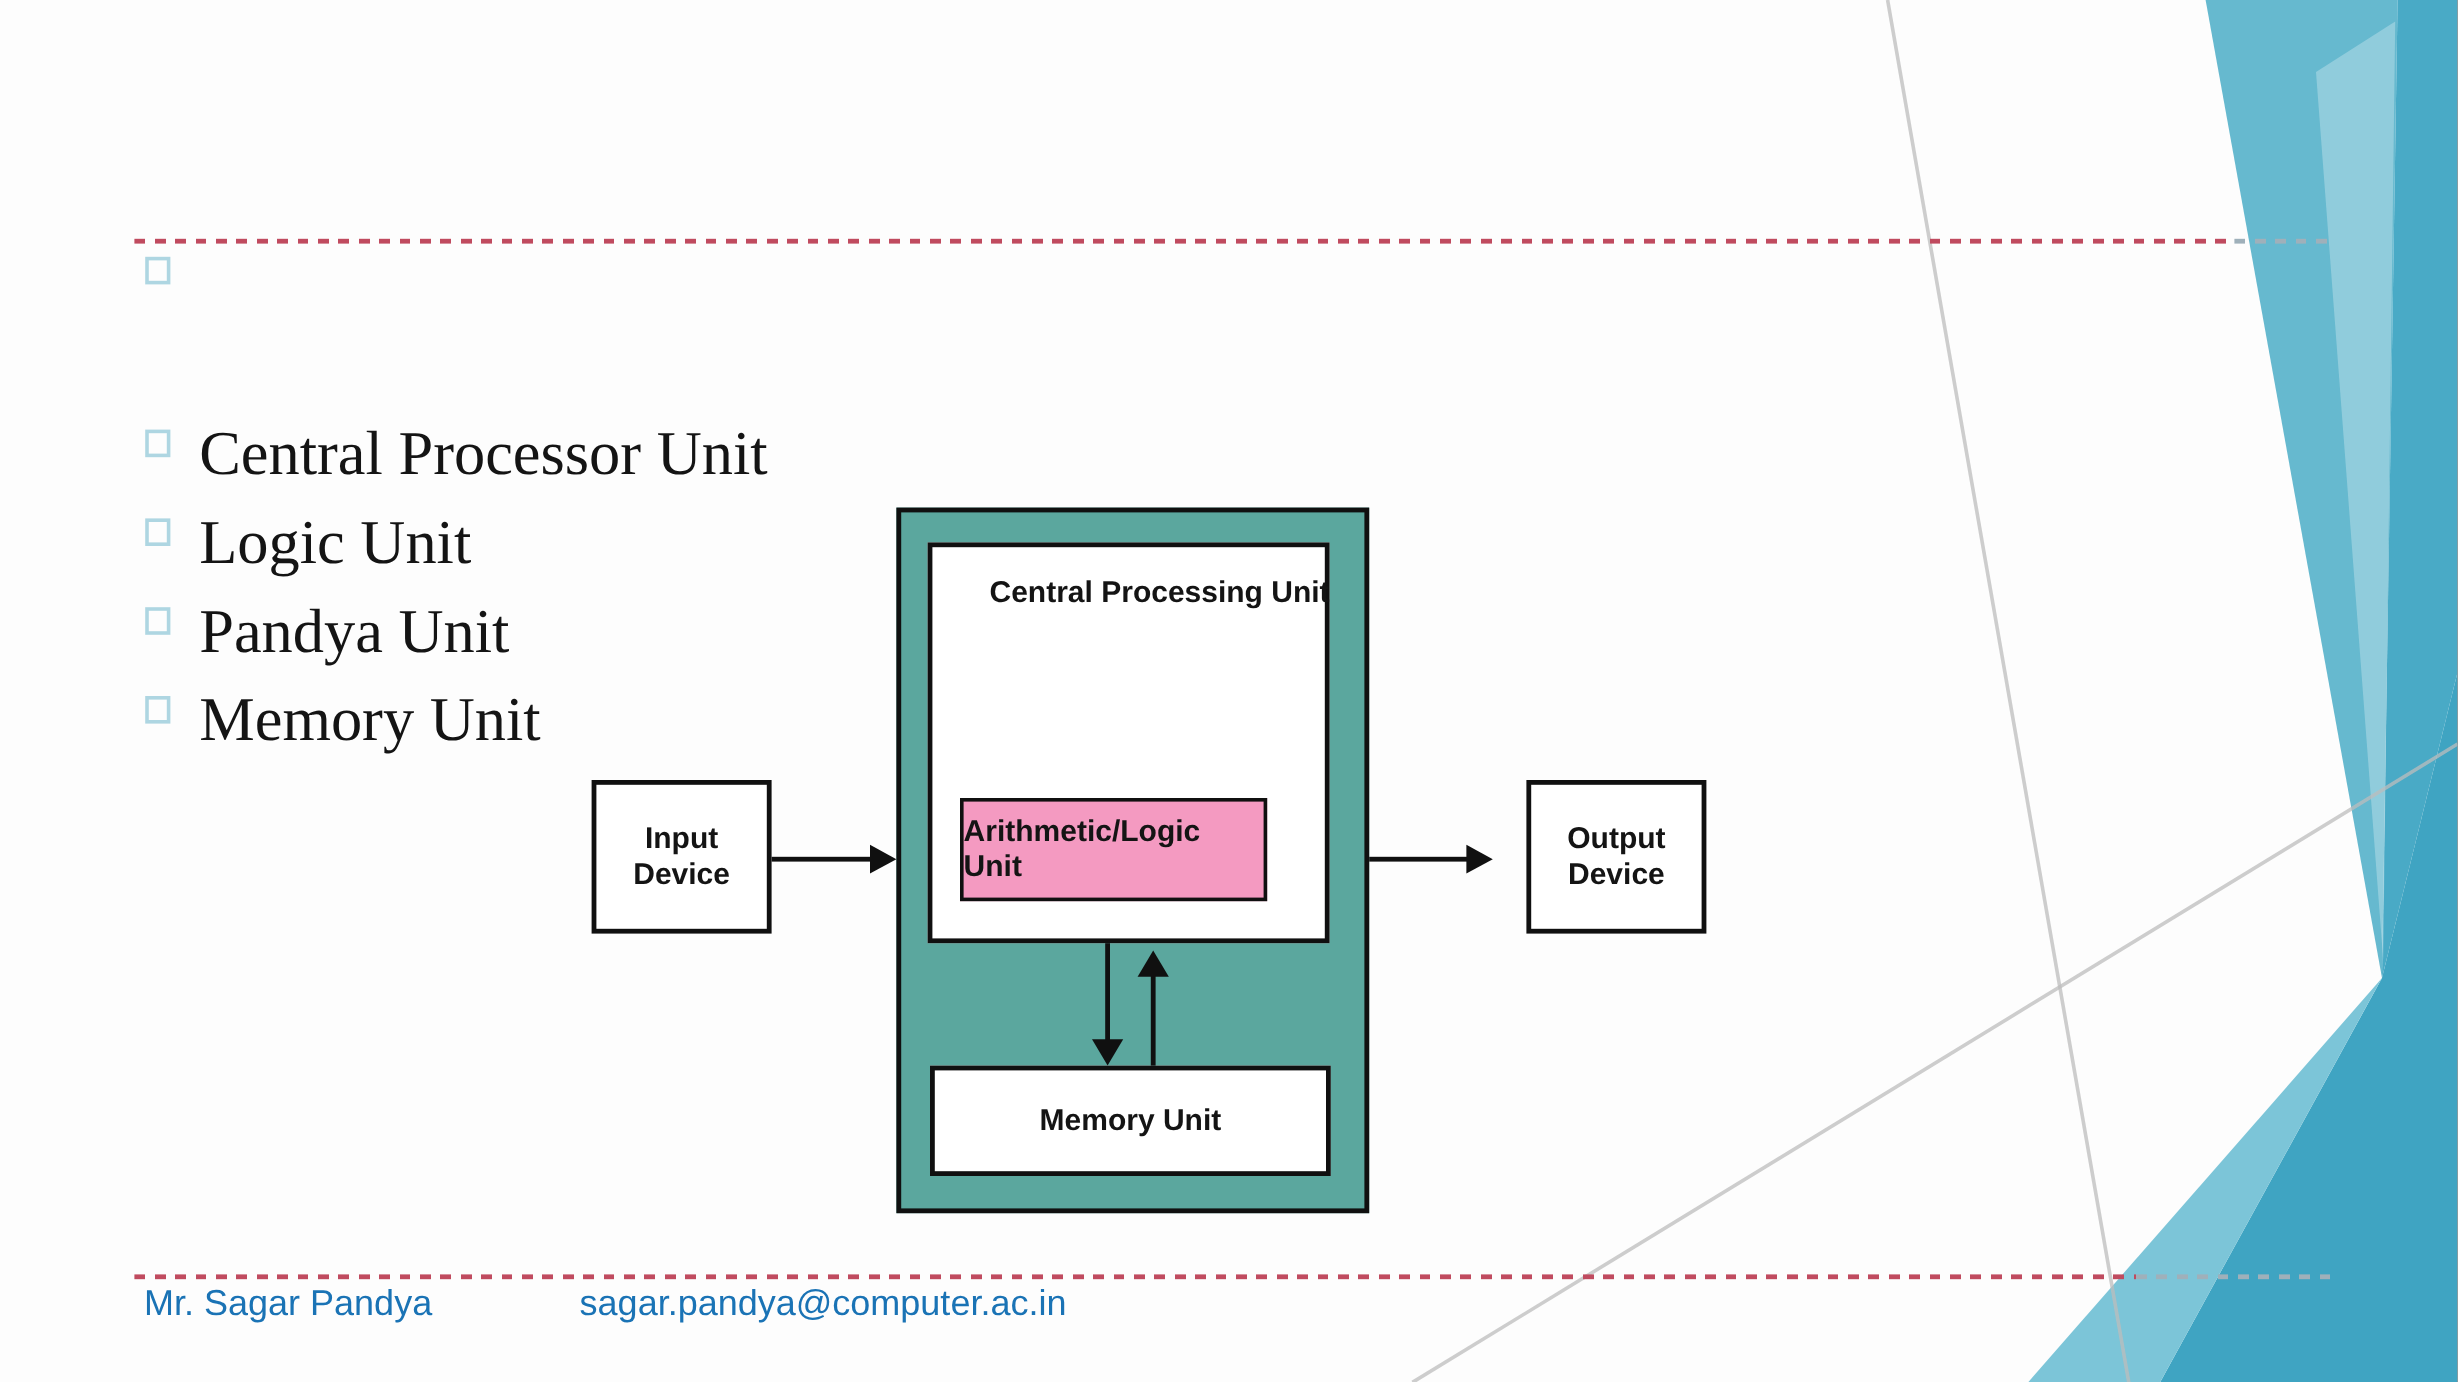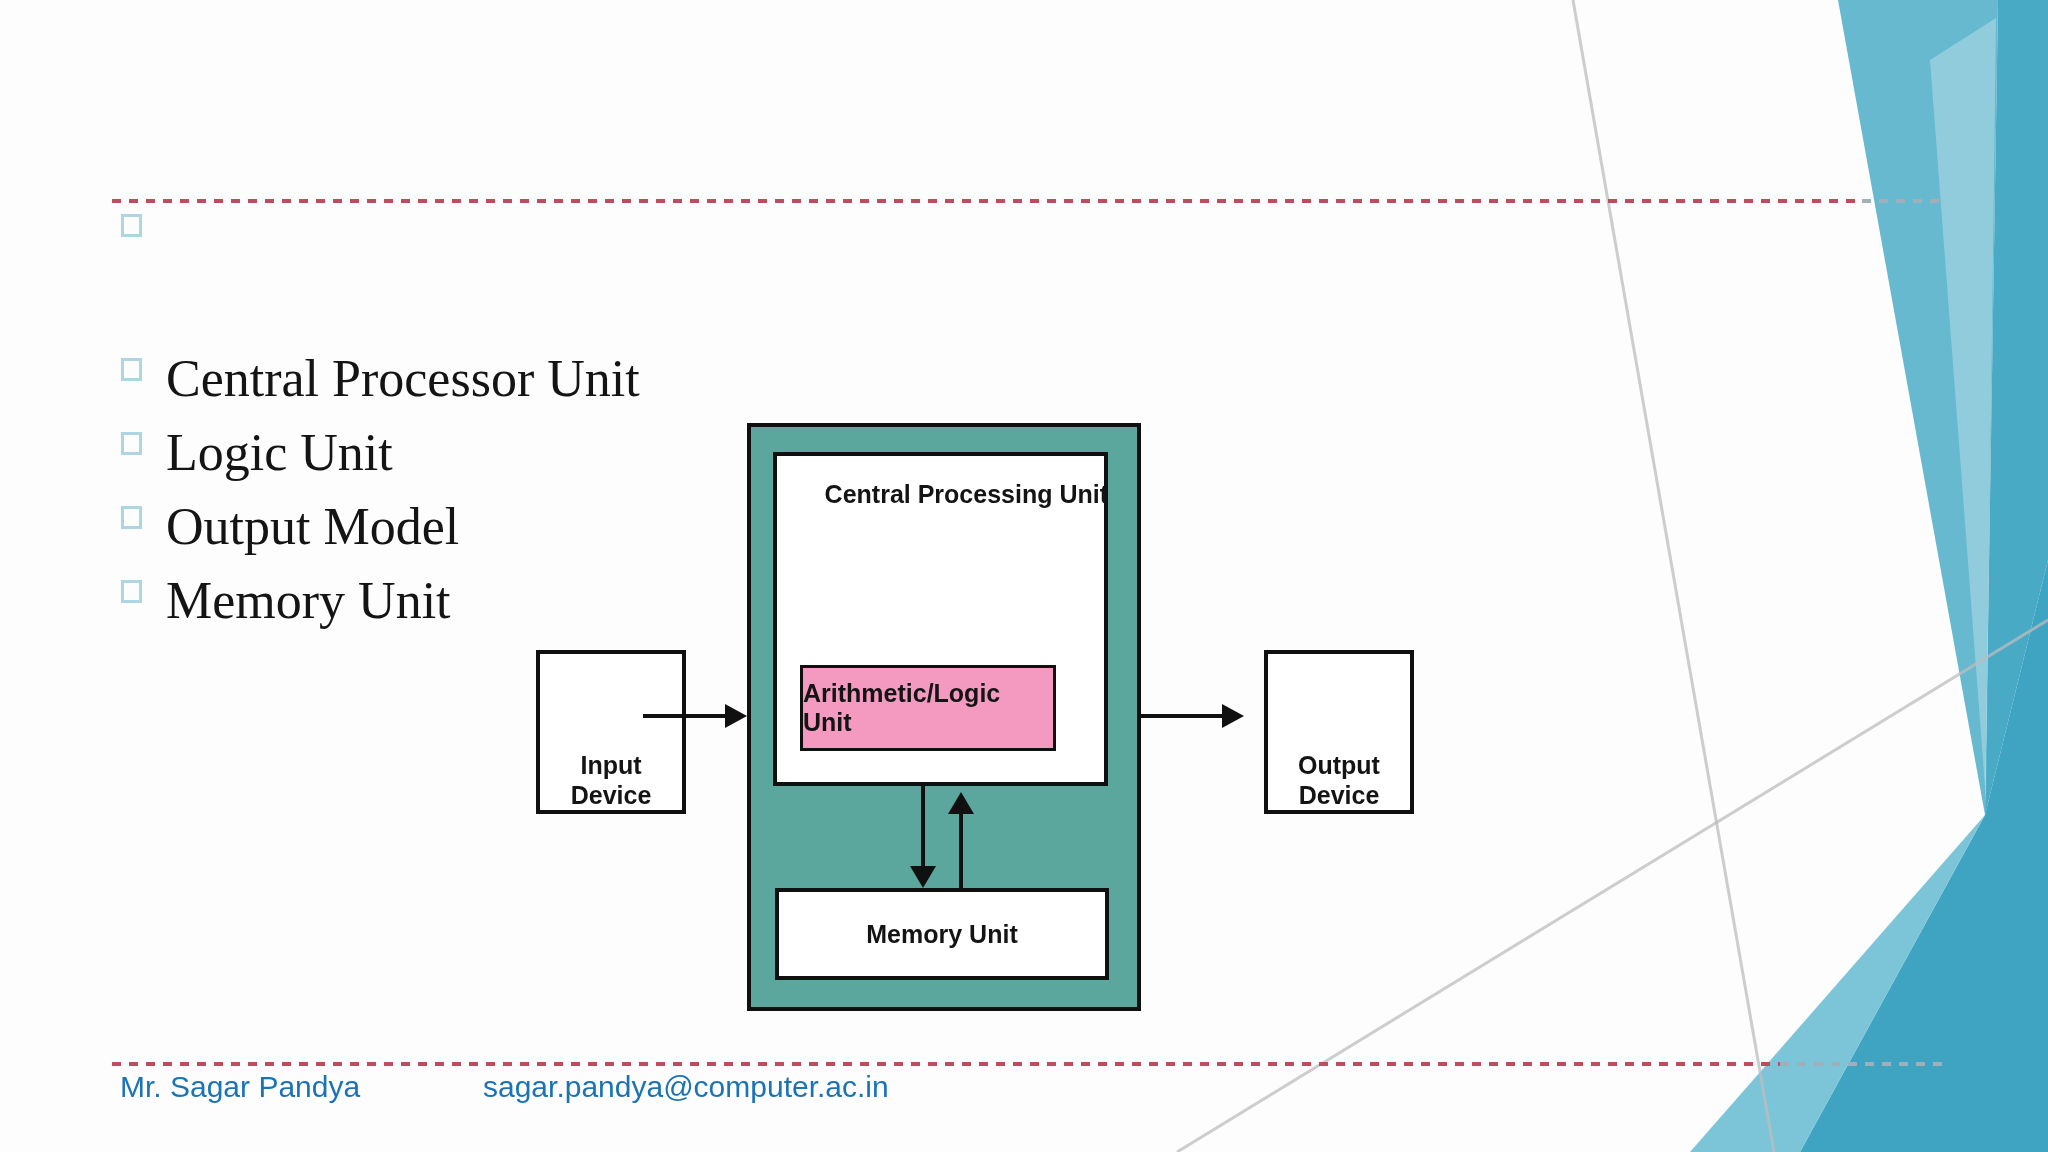--- a/index.html
+++ b/index.html
@@ -41,23 +41,23 @@
   .bullet-item{position:absolute; left:166px; font-size:52px; line-height:74px; white-space:nowrap;}
 
   
   .box{position:absolute; box-sizing:border-box; border:4px solid var(--c-box-border);}
   .teal-outer{left:747px; top:423px; width:394px; height:588px; background:var(--c-diagram-teal);}
   .cpu-box{left:773px; top:452px; width:335px; height:334px; background:#ffffff;}
   .pink-box{background:var(--c-diagram-pink); border-width:3px; display:flex; align-items:center; justify-content:center;}
   .control-box{left:800px; top:546px; width:285px; height:84px;}
   .alu-box{left:800px; top:665px; width:256px; height:86px;}
   .memory-box{left:775px; top:888px; width:334px; height:92px; background:#ffffff; display:flex; align-items:center; justify-content:center;}
-  .io-box{width:150px; height:164px; background:#ffffff; display:flex; align-items:flex-end; justify-content:center; text-align:center;margin-left:43px;}
+  .io-box{width:150px; height:128px; background:#ffffff; display:flex; align-items:center; justify-content:center; text-align:center;}
   .input-box{left:493px; top:650px;}
-  .output-box{left:1221px; top:650px;}
+  .output-box{left:1272px; top:650px;}
   .dlabel{font-family:"Liberation Sans", sans-serif; font-weight:bold; font-size:25px; color:#141414;}
   .cpu-title{position:absolute; left:773px; top:480px; width:335px; text-align:right;}
   .io-box .dlabel{display:block; width:100px; line-height:30px;}
 
   
   .shaft-h{position:absolute; height:4px; background:#101010;}
   .shaft-v{position:absolute; width:4px; background:#101010;}
   .head-right{position:absolute; width:0; height:0; border-top:12px solid transparent; border-bottom:12px solid transparent; border-left:22px solid #101010;}
   .head-down{position:absolute; width:0; height:0; border-left:13px solid transparent; border-right:13px solid transparent; border-top:22px solid #101010;}
   .head-up{position:absolute; width:0; height:0; border-left:13px solid transparent; border-right:13px solid transparent; border-bottom:22px solid #101010;}
@@ -91,21 +91,21 @@
 
     <span class="bullet-square" style="left:121px; top:214px;"></span>
 
     <span class="bullet-square" style="left:121px; top:358px;"></span>
     <div class="bullet-item" style="top:342px;">Central Processor Unit</div>
 
     <span class="bullet-square" style="left:121px; top:432px;"></span>
     <div class="bullet-item" style="top:416px;">Logic Unit</div>
 
     <span class="bullet-square" style="left:121px; top:506px;"></span>
-    <div class="bullet-item" style="top:490px;">Output Model</div>
+    <div class="bullet-item" style="top:490px;">Pandya Unit</div>
 
     <span class="bullet-square" style="left:121px; top:580px;"></span>
     <div class="bullet-item" style="top:564px;">Memory Unit</div>
 
     <div class="box teal-outer"></div>
     <div class="box cpu-box"></div>
     <div class="dlabel cpu-title">Central Processing Unit</div>
 
     <div class="box pink-box alu-box">
       <span class="dlabel">Arithmetic/Logic Unit</span>

